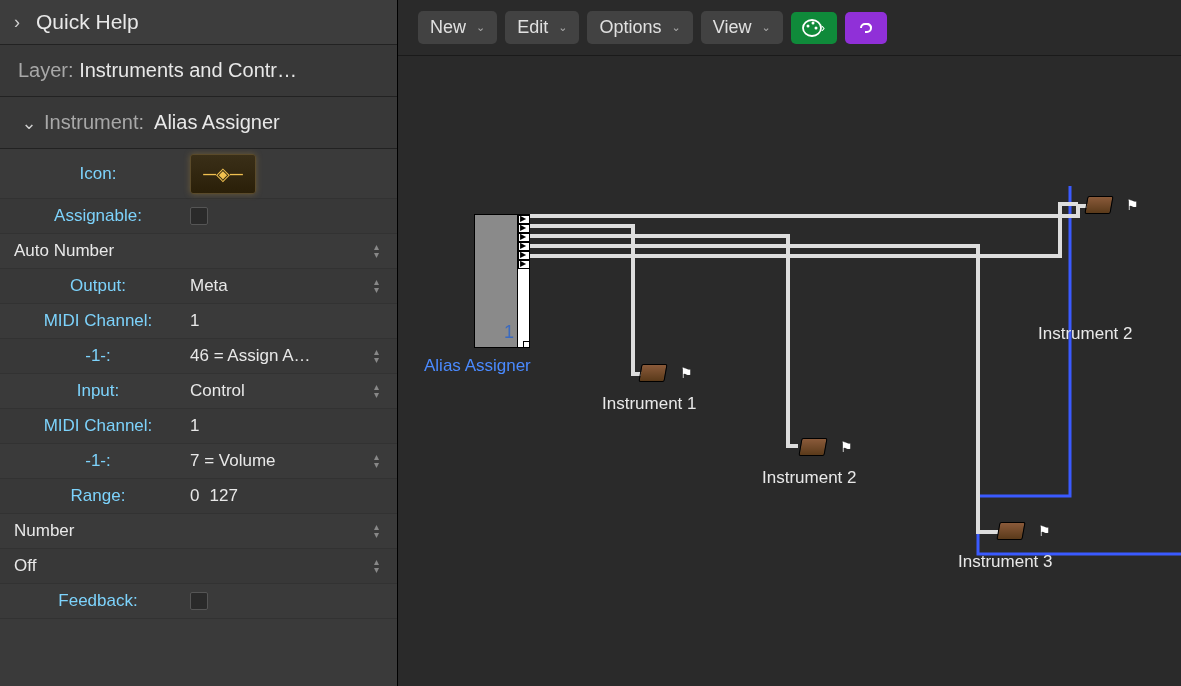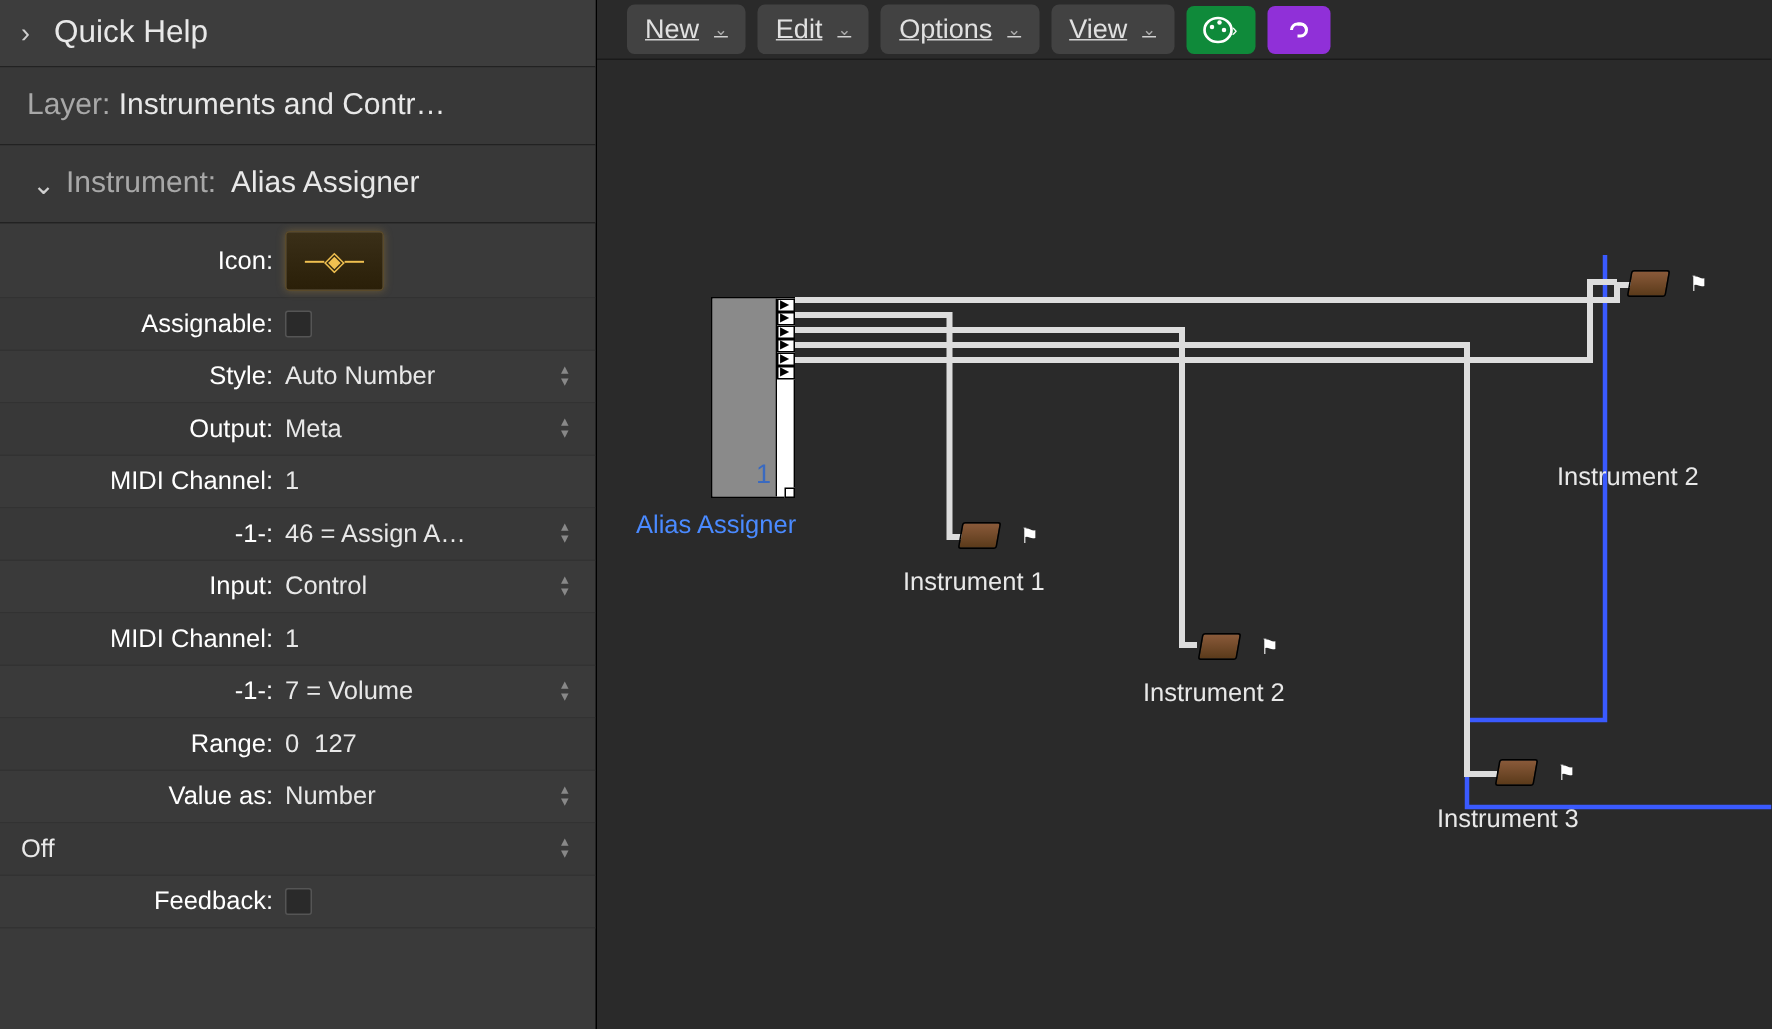--- a/index.html
+++ b/index.html
@@ -10,29 +10,29 @@
 .sb-header .title{color:#e8e8e8;font-size:21px;}
 .sb-layer{padding:14px 18px;border-bottom:1px solid #222;background:#383838;font-size:20px;color:#a8a8a8;}
 .sb-layer .val{color:#e8e8e8;}
 .sb-instr{display:flex;align-items:center;padding:14px 14px;border-bottom:1px solid #222;background:#383838;font-size:20px;}
 .sb-instr .chev{width:30px;text-align:center;color:#d0d0d0;font-size:18px;}
 .sb-instr .lbl{color:#a8a8a8;margin-right:10px;text-align:center;}
 .sb-instr .val{color:#e8e8e8;}
 .props{flex:1;overflow:hidden;}
 .prow{display:flex;align-items:center;height:35px;padding:0 14px;border-bottom:1px solid #323232;background:#3a3a3a;font-size:17px;}
 .prow:nth-child(even){background:#383838;}
-.prow .plbl{width:176px;text-align:right;color:#ffffff;padding-right:8px;}
+.prow .plbl{width:176px;text-align:center;color:#7dd3fc;padding-right:8px;}
 .prow .pval{flex:1;display:flex;align-items:center;color:#e8e8e8;position:relative;}
 .prow.iconrow{height:50px;}
 .iconbox{width:66px;height:40px;background:linear-gradient(#3a2f18,#2a1f08);border:1px solid #5a4a2a;border-radius:3px;display:flex;align-items:center;justify-content:center;box-shadow:0 0 6px rgba(180,140,60,0.4);}
 .iconbox-inner{color:#f0c050;font-size:18px;}
 .checkbox{width:18px;height:18px;background:#2a2a2a;border:1px solid #555;border-radius:2px;}
 .spinner{position:absolute;right:4px;display:flex;flex-direction:column;font-size:10px;color:#888;line-height:8px;cursor:pointer;}
 .main{flex:1;background:#2a2a2a;display:flex;flex-direction:column;}
-.toolbar{height:40px;background:#2a2a2a;display:flex;align-items:center;padding:0 20px;gap:8px;border-bottom:1px solid #1a1a1a;text-decoration:underline;}
+.toolbar{height:56px;background:#2a2a2a;display:flex;align-items:center;padding:0 20px;gap:8px;border-bottom:1px solid #1a1a1a;}
 .tbtn{background:#424242;border:none;color:#e0e0e0;font-size:18px;padding:6px 12px;border-radius:5px;display:flex;align-items:center;gap:10px;cursor:pointer;}
 .tbtn .caret{font-size:11px;color:#aaa;}
 .tbtn.green{background:#0f8a3a;padding:6px 10px;}
 .tbtn.purple{background:#9030d8;padding:6px 10px;}
 .icon-svg{display:inline-block;}
 .canvas{flex:1;position:relative;background:#2a2a2a;}
 .cablesvg{position:absolute;left:0;top:0;width:100%;height:100%;}
 .box{position:absolute;width:56px;height:134px;background:#8a8a8a;border:1px solid #000;display:flex;}
 .box-body{flex:1;background:#8a8a8a;position:relative;}
 .box-num{position:absolute;bottom:4px;right:3px;color:#3a6ac0;font-size:18px;font-weight:500;}
@@ -72,21 +72,20 @@
         </div>
       </div>
     </div>
     <div class="prow">
       <div class="plbl">Assignable:</div>
       <div class="pval">
           <div class="checkbox"></div>
         </div>
     </div>
     <div class="prow">
-      <div class="plbl">Style:</div>
       <div class="pval">
         <span>Auto Number</span>
         <span class="spinner">
             <span>▴</span>
             <span>▾</span>
           </span>
       </div>
     </div>
     <div class="prow">
       <div class="plbl">Output:</div>
@@ -141,21 +140,20 @@
       </div>
     </div>
     <div class="prow">
       <div class="plbl">Range:</div>
       <div class="pval">
         <span style="margin-right:10px;">0</span>
         <span>127</span>
       </div>
     </div>
     <div class="prow">
-      <div class="plbl">Value as:</div>
       <div class="pval">
         <span>Number</span>
         <span class="spinner">
             <span>▴</span>
             <span>▾</span>
           </span>
       </div>
     </div>
     <div class="prow">
       <div class="pval">

